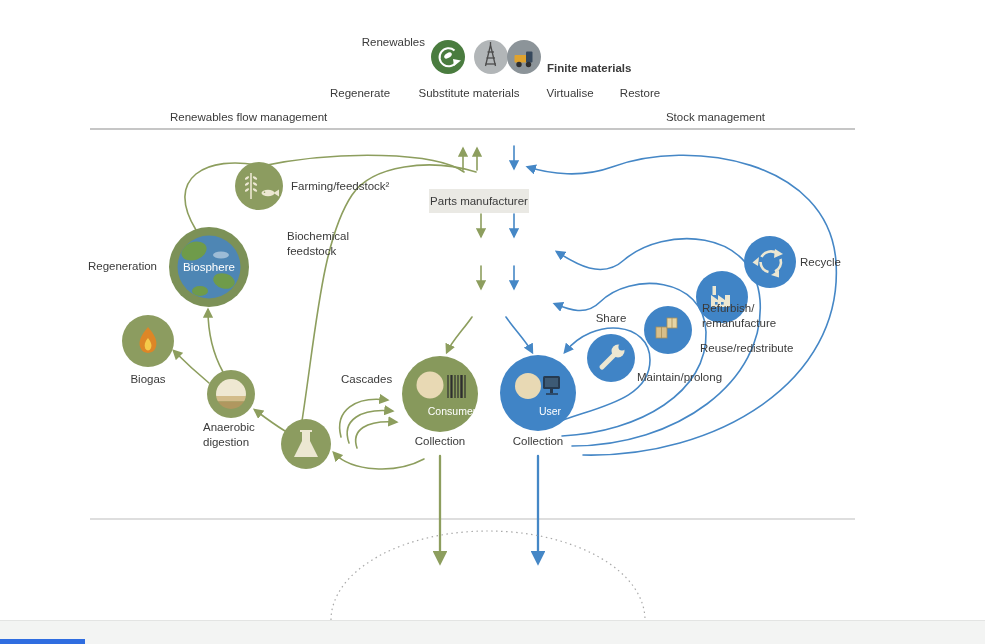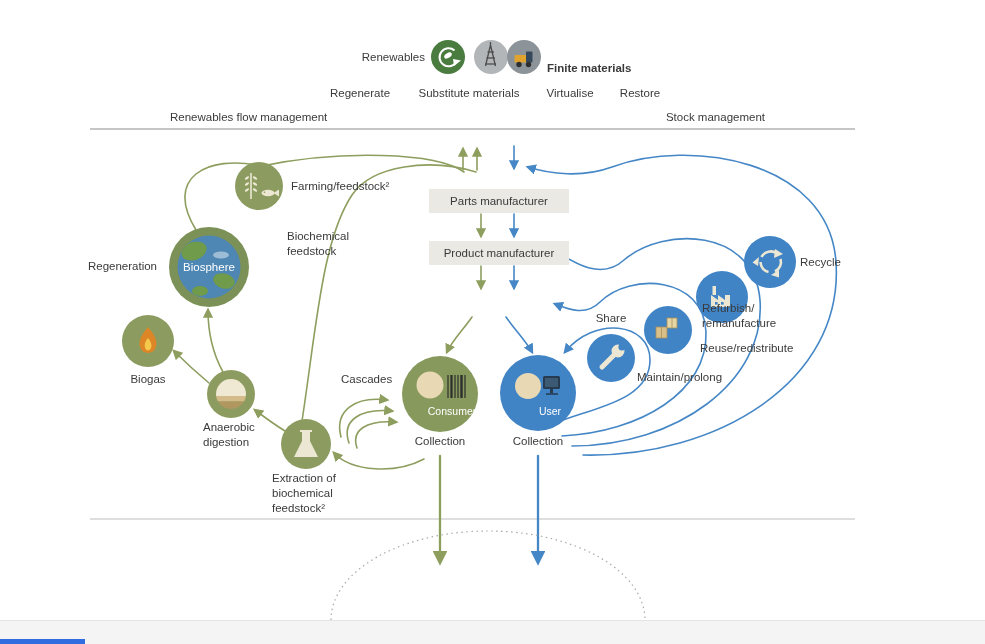--- a/index.html
+++ b/index.html
@@ -9,21 +9,21 @@
   }
   .diagram { position:absolute; left:0; top:0; }
   .lbl {
     position:absolute; font-size:11.5px; line-height:1.3;
     white-space:pre-line; color:#3a3a3a;
   }
   .center  { transform:translate(-50%,-50%); text-align:left; }
   .vcenter { transform:translateY(-50%); text-align:left; }
   .rightal { transform:translate(-100%,-50%); text-align:right; }
   .box {
-    position:absolute; width:140px; height:24px; background:#eae9e4;
+    position:absolute; width:100px; height:24px; background:#eae9e4;
     display:flex; align-items:center; justify-content:center;
     font-size:11.5px; color:#3a3a3a;
   }
   .incircle { position:absolute; color:#ffffff; transform:translate(-50%,-50%); text-align:right; }
   .incircle.big   { font-size:11.5px; }
   .incircle.small { font-size:10.5px;margin-left:12px; }
   .footer-strip {
     position:absolute; left:0; top:620px; width:985px; height:24px;
     background:#f3f4f3; border-top:1px solid #e3e4e3;
   }
@@ -211,44 +211,38 @@
       </g>
       <polygon points="775,249 783,254 774,258" fill="#ece7d2"></polygon>
       <polygon points="779,270 771,275 779,277.5" fill="#ece7d2"></polygon>
       <polygon points="758,266 759,257 752.5,262.5" fill="#ece7d2"></polygon>
     </g>
   </svg>
 
   <div class="box" style="left:429px; top:189px;">
     <span>Parts manufacturer</span>
   </div>
-  <div class="box" style="left:429px; top:241px;">
-    <span>Product manufacturer</span>
-  </div>
-
-  <div class="lbl rightal" style="left:425px; top:57px;">Renewables</div>
+
+  <div class="lbl rightal" style="left:425px; top:42px;">Renewables</div>
   <div class="lbl vcenter" style="left:547px; top:68px;font-weight:bold;">Finite materials</div>
   <div class="lbl center" style="left:360px; top:93px;">Regenerate</div>
   <div class="lbl center" style="left:469px; top:93px;">Substitute materials</div>
   <div class="lbl center" style="left:570px; top:93px;">Virtualise</div>
   <div class="lbl center" style="left:640px; top:93px;">Restore</div>
   <div class="lbl vcenter" style="left:170px; top:117px;">Renewables flow management</div>
   <div class="lbl rightal" style="left:765px; top:117px;">Stock management</div>
 
   <div class="lbl vcenter" style="left:291px; top:186px;">Farming/feedstock²</div>
   <div class="lbl vcenter" style="left:287px; top:244px;">Biochemical
 feedstock</div>
   <div class="lbl rightal" style="left:157px; top:266px;">Regeneration</div>
   <div class="incircle big" style="left:209px; top:267px;">Biosphere</div>
   <div class="lbl center" style="left:148px; top:379px;">Biogas</div>
   <div class="lbl vcenter" style="left:203px; top:435px;">Anaerobic
 digestion</div>
-  <div class="lbl vcenter" style="left:272px; top:493px;">Extraction of
-biochemical
-feedstock²</div>
   <div class="lbl vcenter" style="left:341px; top:379px;">Cascades</div>
   <div class="incircle small" style="left:440px; top:411px;">Consumer</div>
   <div class="lbl center" style="left:440px; top:441px;">Collection</div>
 
   <div class="incircle small" style="left:538px; top:411px;">User</div>
   <div class="lbl center" style="left:538px; top:441px;">Collection</div>
   <div class="lbl center" style="left:611px; top:318px;">Share</div>
   <div class="lbl vcenter" style="left:637px; top:377px;">Maintain/prolong</div>
   <div class="lbl vcenter" style="left:700px; top:348px;">Reuse/redistribute</div>
   <div class="lbl vcenter" style="left:702px; top:316px;">Refurbish/

